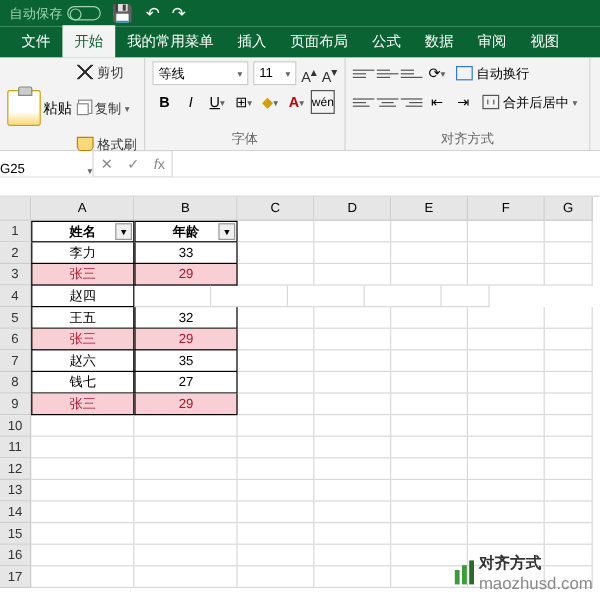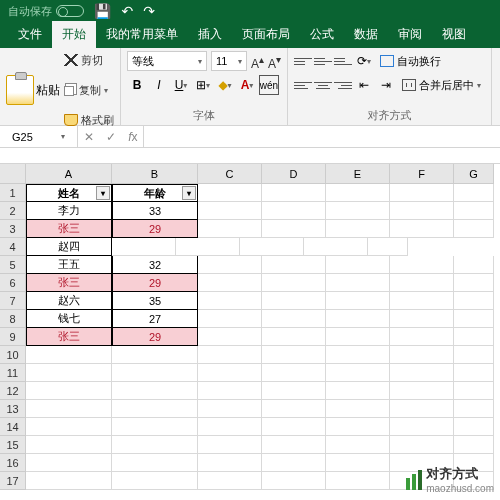--- a/index.html
+++ b/index.html
@@ -46,21 +46,21 @@
 .abtn { width: 18px; height: 16px; display: flex; flex-direction: column; justify-content: center; gap: 2px; cursor: pointer; }
 .abtn span { height: 1px; background: #555; }
 .abtn .s { width: 60%; } .abtn .m { width: 100%; } .abtn .l { width: 80%; }
 .wrap-btn { display: flex; align-items: center; gap: 3px; font-size: 11px; padding: 2px 4px; }
 .wrap-i { width: 14px; height: 12px; border: 1px solid #2e7dd4; }
 .merge-i { width: 14px; height: 12px; border: 1px solid #555; position: relative; }
 .merge-i::after { content: ""; position: absolute; inset: 3px; border-left: 1px solid #555; border-right: 1px solid #555; }
 
 
 .fbar-row { display: flex; height: 22px; border-bottom: 1px solid #d4d4d4; align-items: stretch; }
-.namebox { width: 78px; border-right: 1px solid #d4d4d4; display: flex; align-items: center; padding: 0 12px; font-size: 11px; justify-content: space-between; background: #fff; }
+.namebox { width: 78px; border-right: 1px solid #d4d4d4; display: flex; align-items: flex-end; padding: 0 0; font-size: 11px; justify-content: space-between; background: #fff; }
 .fbar-btns { display: flex; align-items: center; border-right: 1px solid #d4d4d4; }
 .fbar-btns .fx { padding: 0 6px; color: #888; cursor: pointer; }
 .fbar { flex: 1; background: #fff; }
 
 .spacer { height: 16px; border-bottom: 1px solid #d4d4d4; background: #fff; }
 
 
 .grid { display: flex; }
 .rowheads { display: flex; flex-direction: column; }
 .corner { width: 26px; height: 20px; background: #e6e6e6; border-right: 1px solid #ccc; border-bottom: 1px solid #ccc; }
@@ -77,21 +77,21 @@
 .bord { border: 1px solid #000 !important; border-top: none !important; }
 .hl { background: #f8cfd4; color: #b0152a; }
 
 
 .watermark { position: absolute; bottom: 6px; right: 6px; display: flex; align-items: center; gap: 4px; font-size: 13px; color: #333; font-weight: bold; }
 .wm-logo { display: flex; gap: 2px; }
 .wm-logo span { width: 4px; background: #3a9c3a; }
 .wm-logo span:nth-child(1){ height: 12px; margin-top: 8px;} 
 .wm-logo span:nth-child(2){ height: 16px; margin-top: 4px;} 
 .wm-logo span:nth-child(3){ height: 20px; background: #2a6b2a;} 
-.wm-sub { font-size: 10px; color: #888; font-weight: normal; display: block; }
+.wm-sub { font-size: 14px; color: #888; font-weight: normal; display: block; }
 </style>
 </head>
 <body>
 
 <div class="titlebar">
   <div class="autosave">
     <span>自动保存</span>
     <span class="toggle"></span>
   </div>
   <span class="qicon">💾</span>

